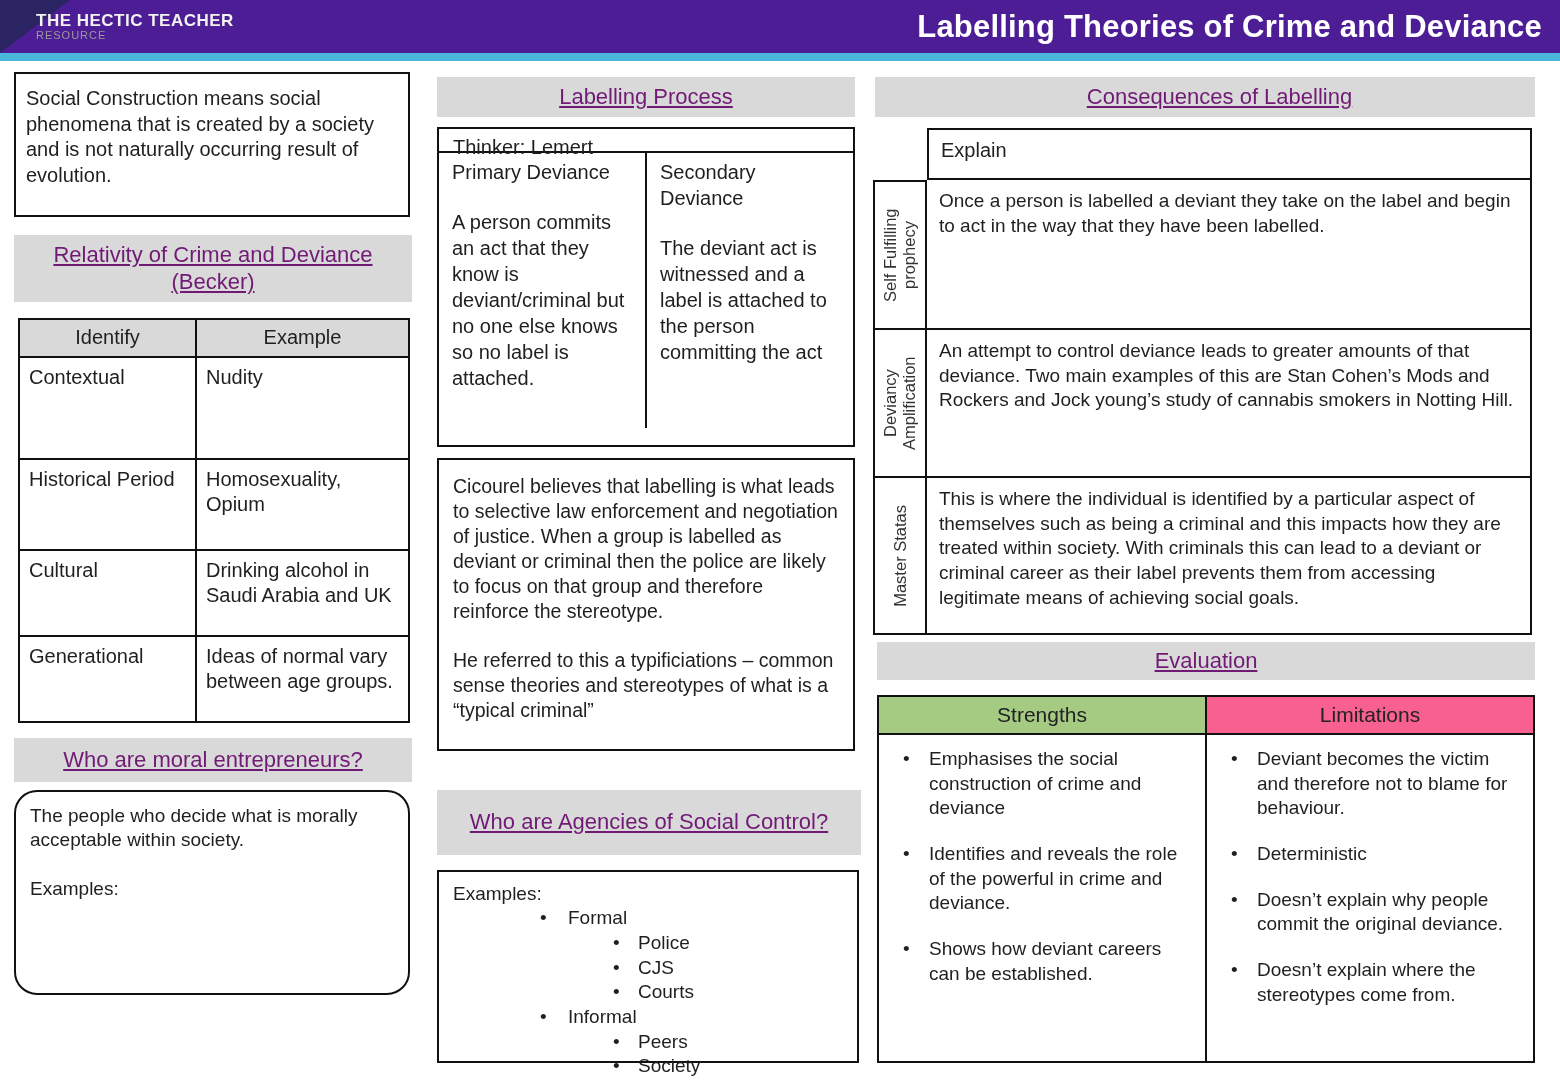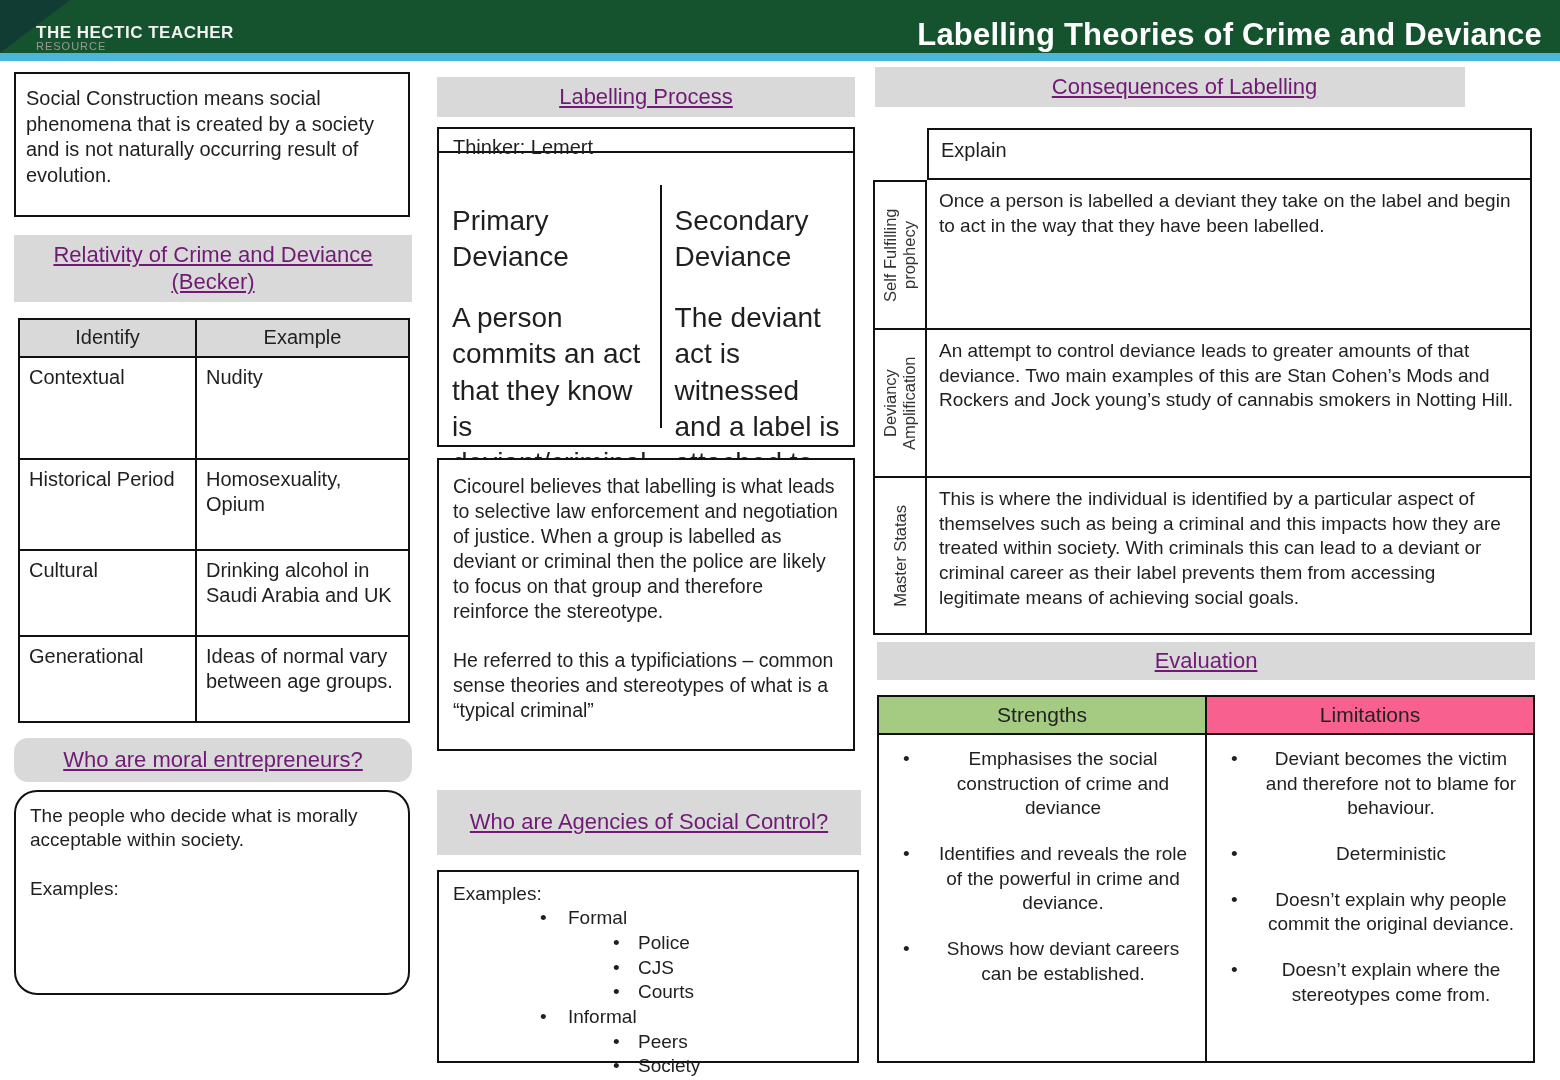--- a/index.html
+++ b/index.html
@@ -7,22 +7,22 @@
   body {
     position: relative;
     background: #ffffff;
     font-family: "Liberation Sans", sans-serif;
     color: #1f1f1f;
     overflow: hidden;
   }
   
   .topbar {
     position: absolute; left: 0; top: 0; width: 1560px; height: 53px;
-    background: #14532d;
-    display: flex; align-items: flex-end; justify-content: space-between;
+    background: #4c1d95;
+    display: flex; align-items: center; justify-content: space-between;
   }
   .topbar::before {
     content: ""; position: absolute; left: 0; top: 0;
     border-top: 53px solid #0e2a3a; border-right: 70px solid transparent;
     width: 0; height: 0; opacity: .55;
   }
   .logo { position: relative; margin-left: 36px; line-height: 1.05; }
   .logo .l1 { color: #f2f2f2; font-weight: bold; font-size: 17px; letter-spacing: .5px; }
   .logo .l2 { color: #9a9a9a; font-size: 11px; letter-spacing: 1px; }
   .doc-title {
@@ -51,46 +51,46 @@
   .tbl-relativity th, .tbl-relativity td {
     border: 2px solid #111; vertical-align: top; padding: 7px 9px;
     font-size: 20px; line-height: 1.28;
   }
   .tbl-relativity th { background: #d9d9d9; text-align: center; font-weight: normal; padding: 5px; }
   .tbl-relativity col.c1 { width: 177px; }
   .tbl-relativity tr.r1 td { height: 102px; }
   .tbl-relativity tr.r2 td { height: 91px; }
   .tbl-relativity tr.r3 td { height: 86px; margin-top: 33px; }
   .tbl-relativity tr.r4 td { height: 86px; }
-  .hdr-moral { left: 14px; top: 738px; width: 398px; height: 44px; border-radius: 14px; }
+  .hdr-moral { left: 14px; top: 738px; width: 398px; height: 44px; }
   .box-moral { left: 14px; top: 790px; width: 396px; height: 205px; padding: 12px 14px; border-radius: 23px; }
   .blank-line { height: 24px; }
   .bullet { position: relative; font-size: 19px; line-height: 1.3; }
   .bullet::before { content: "\2022"; position: absolute; }
   .moral-bullets .bullet { padding-left: 128px; }
   .moral-bullets .bullet::before { left: 100px; }
 
   
   .hdr-process { left: 437px; top: 77px; width: 418px; height: 40px; }
   .box-lemert { left: 437px; top: 127px; width: 418px; height: 320px; padding: 0; }
   .lemert-row { height: 24px; border-bottom: 2px solid #111; padding: 7px 14px; font-size: 20px; }
   .pd-cols { display: flex; height: 275px; }
-  .pd-col { flex: 1 1 0; padding: 18px 13px; font-size: 28px; line-height: 1.3; margin-top: 32px; }
+  .pd-col { flex: 1 1 0; padding: 6px 13px; font-size: 20px; line-height: 1.3; }
   .pd-col.first { border-right: 2px solid #111; }
   .box-cicourel { left: 437px; top: 458px; width: 418px; height: 293px; padding: 14px 14px; }
   .box-cicourel .body-txt { font-size: 19.5px; }
   .hdr-agencies { left: 437px; top: 790px; width: 424px; height: 65px; }
   .box-agencies { left: 437px; top: 870px; width: 422px; height: 193px; padding: 10px 14px; }
   .agency-l1 { padding-left: 115px; }
   .agency-l1.bullet::before { left: 87px; }
   .agency-l2 { padding-left: 185px; }
   .agency-l2.bullet::before { left: 160px; }
 
   
-  .hdr-consequences { left: 875px; top: 67px; width: 590px; height: 40px; padding-left: 29px; }
+  .hdr-consequences { left: 875px; top: 77px; width: 660px; height: 40px; padding-left: 29px; }
   .cell-explain {
     position: absolute; left: 927px; top: 128px; width: 605px; height: 52px;
     border: 2px solid #111; background: #fff; padding: 9px 12px; font-size: 20px;
   }
   .cons-row { position: absolute; left: 873px; width: 659px; display: flex; }
   .cons-label {
     width: 54px; border: 2px solid #111; border-top: none;
     display: flex; align-items: center; justify-content: center;
   }
   .cons-row.first .cons-label { border-top: 2px solid #111; }
@@ -112,21 +112,21 @@
   .eval-hcell {
     flex: 1; border: 2px solid #111; display: flex; align-items: center; justify-content: center;
     font-size: 21px; color: #222;
   }
   .eval-hcell.right { border-left: none; }
   .eval-body { display: flex; height: 328px; }
   .eval-cell {
     flex: 1; border: 2px solid #111; border-top: none; padding: 12px 8px 8px 8px; background: #fff;
   }
   .eval-cell.right { border-left: none; }
-  .eval-cell .bullet { padding-left: 42px; margin-bottom: 21px; font-size: 19px; text-align: center; }
+  .eval-cell .bullet { padding-left: 42px; margin-bottom: 21px; font-size: 19px; }
   .eval-cell .bullet::before { left: 16px; }
 </style>
 </head>
 <body>
 
 <div class="topbar">
   <div class="logo">
     <div class="l1">THE HECTIC TEACHER</div>
     <div class="l2">RESOURCE</div>
   </div>

